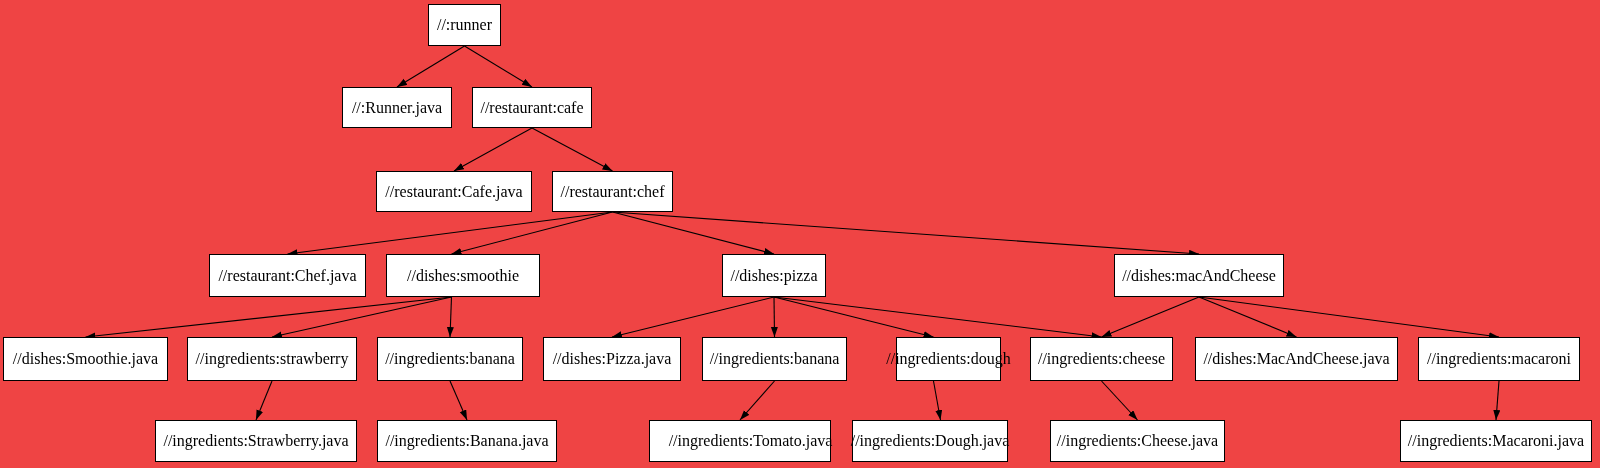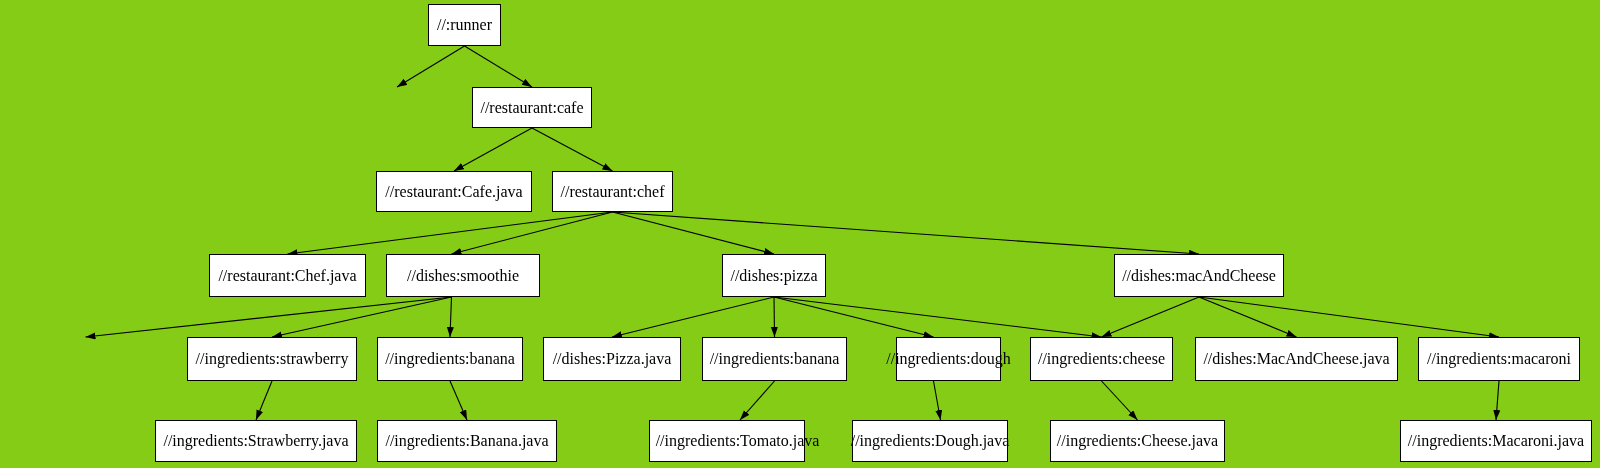--- a/index.html
+++ b/index.html
@@ -4,21 +4,21 @@
 <style>
   html, body {
     margin: 0;
     padding: 0;
     background: #ffffff;
   }
   .graph-canvas {
     position: relative;
     width: 1600px;
     height: 468px;
-    background: #84cc16;
+    background: #ef4444;
     font-family: "Liberation Serif", "DejaVu Serif", serif;
     overflow: hidden;
   }
   .graph-canvas svg.edges {
     position: absolute;
     left: 0;
     top: 0;
     width: 1600px;
     height: 468px;
   }
@@ -71,40 +71,46 @@
       <line x1="933.5" y1="381" x2="940.5" y2="420" marker-end="url(#arrow)"></line>
       <line x1="1101.5" y1="381" x2="1137.5" y2="420" marker-end="url(#arrow)"></line>
       <line x1="1199" y1="297" x2="1101.5" y2="337" marker-end="url(#arrow)"></line>
       <line x1="1199" y1="297" x2="1296.5" y2="337" marker-end="url(#arrow)"></line>
       <line x1="1199" y1="297" x2="1499" y2="337" marker-end="url(#arrow)"></line>
       <line x1="1499" y1="381" x2="1496" y2="420" marker-end="url(#arrow)"></line>
     </svg>
 <div class="node" style="left: 428px; top: 4px; width: 73px; height: 42px;">
       <span>//:runner</span>
     </div>
+    <div class="node" style="left: 342px; top: 87px; width: 110px; height: 41px;">
+      <span>//:Runner.java</span>
+    </div>
     <div class="node" style="left: 472px; top: 87px; width: 120px; height: 41px;">
       <span>//restaurant:cafe</span>
     </div>
     <div class="node" style="left: 376px; top: 171px; width: 156px; height: 41px;">
       <span>//restaurant:Cafe.java</span>
     </div>
     <div class="node" style="left: 552px; top: 171px; width: 121px; height: 41px;">
       <span>//restaurant:chef</span>
     </div>
     <div class="node" style="left: 209px; top: 254px; width: 157px; height: 43px;">
       <span>//restaurant:Chef.java</span>
     </div>
     <div class="node" style="left: 386px; top: 254px; width: 154px; height: 43px;">
       <span>//dishes:smoothie</span>
     </div>
     <div class="node" style="left: 722px; top: 254px; width: 104px; height: 43px;">
       <span>//dishes:pizza</span>
     </div>
     <div class="node" style="left: 1114px; top: 254px; width: 170px; height: 43px;">
       <span>//dishes:macAndCheese</span>
+    </div>
+    <div class="node" style="left: 3px; top: 337px; width: 165px; height: 44px;">
+      <span>//dishes:Smoothie.java</span>
     </div>
     <div class="node" style="left: 187px; top: 337px; width: 170px; height: 44px;">
       <span>//ingredients:strawberry</span>
     </div>
     <div class="node" style="left: 377px; top: 337px; width: 146px; height: 44px;">
       <span>//ingredients:banana</span>
     </div>
     <div class="node" style="left: 543px; top: 337px; width: 138px; height: 44px;">
       <span>//dishes:Pizza.java</span>
     </div>
@@ -122,21 +128,21 @@
     </div>
     <div class="node" style="left: 1418px; top: 337px; width: 162px; height: 44px;">
       <span>//ingredients:macaroni</span>
     </div>
     <div class="node" style="left: 155px; top: 420px; width: 202px; height: 42px;">
       <span>//ingredients:Strawberry.java</span>
     </div>
     <div class="node" style="left: 377px; top: 420px; width: 180px; height: 42px;">
       <span>//ingredients:Banana.java</span>
     </div>
-    <div class="node" style="left: 649px; top: 420px; width: 156px; height: 42px; padding-left: 21px;">
+    <div class="node" style="left: 649px; top: 420px; width: 182px; height: 42px; padding-left: 21px;">
       <span>//ingredients:Tomato.java</span>
     </div>
     <div class="node" style="left: 852px; top: 420px; width: 156px; height: 42px;">
       <span>//ingredients:Dough.java</span>
     </div>
     <div class="node" style="left: 1050px; top: 420px; width: 175px; height: 42px;">
       <span>//ingredients:Cheese.java</span>
     </div>
     <div class="node" style="left: 1400px; top: 420px; width: 192px; height: 42px;">
       <span>//ingredients:Macaroni.java</span>

